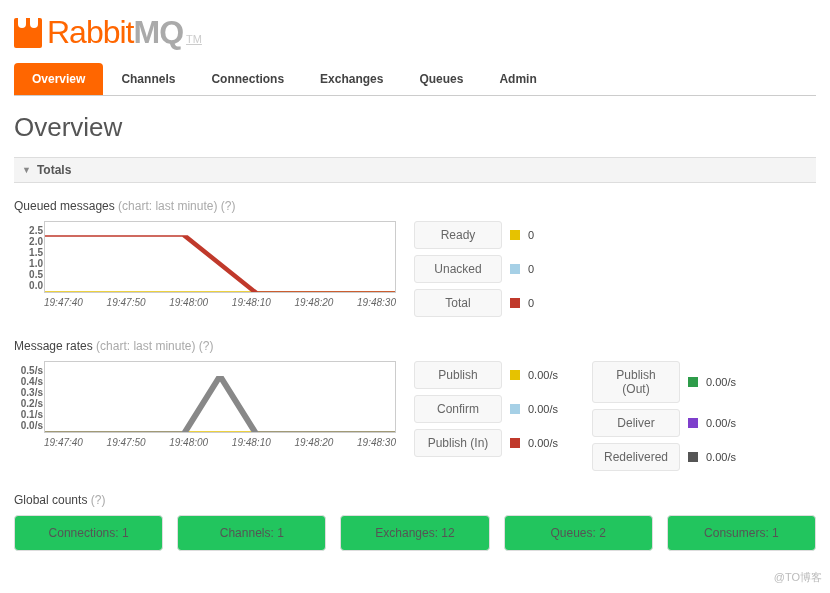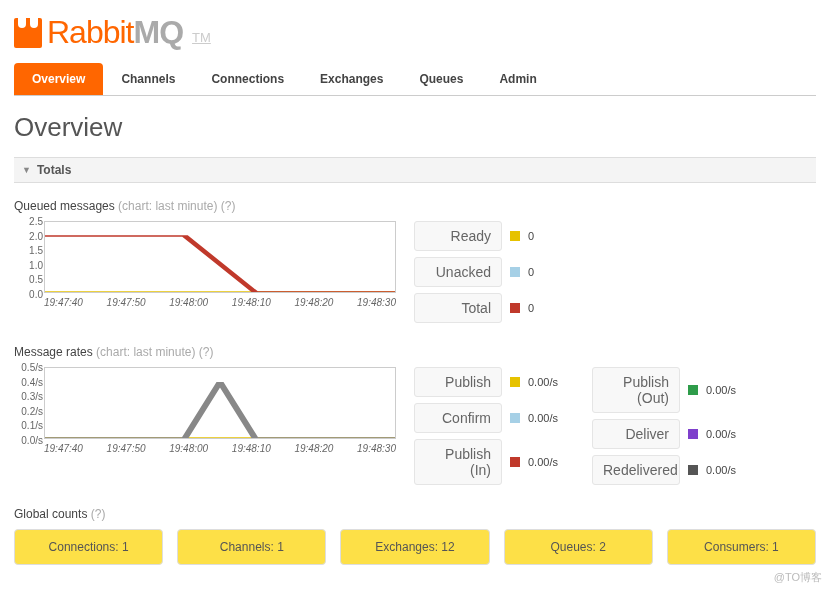--- a/index.html
+++ b/index.html
@@ -5,49 +5,49 @@
   * { box-sizing: border-box; }
   body { margin: 0; font-family: Verdana, Arial, sans-serif; font-size: 12px; color: #444; background: #fff; padding: 14px; }
   .logo { display: flex; align-items: center; margin-bottom: 12px; }
   .logo-icon { width: 28px; height: 30px; background: #f60; margin-right: 5px; position: relative; border-radius: 2px; }
   .logo-icon::before, .logo-icon::after { content: ''; position: absolute; background: #fff; width: 8px; height: 10px; top: 0; border-radius: 0 0 4px 4px; }
   .logo-icon::before { left: 4px; }
   .logo-icon::after { left: 16px; }
   .logo-text { font-size: 32px; font-weight: 400; letter-spacing: -1px; }
   .logo-text .r { color: #f60; }
   .logo-text .mq { color: #aaa; font-weight: bold; }
-  .logo-tm { color: #ccc; font-size: 13px; margin-left: 9px; align-self: flex-end; margin-bottom: 6px; text-decoration: underline; }
+  .logo-tm { color: #ccc; font-size: 11px; margin-left: 3px; align-self: flex-end; margin-bottom: 6px; text-decoration: underline; }
 
   .tabs { display: flex; border-bottom: 1px solid #ccc; margin-bottom: 16px; }
   .tab { padding: 9px 18px; font-weight: bold; color: #444; cursor: pointer; font-size: 12px; }
   .tab.active { background: #f60; color: #fff; border-radius: 4px 4px 0 0; }
 
   h1 { font-size: 26px; font-weight: normal; color: #555; margin: 0 0 14px 0; }
 
   .section-hdr { background: #f4f4f4; border-top: 1px solid #ddd; border-bottom: 1px solid #ddd; padding: 5px 8px; font-size: 12px; font-weight: bold; color: #555; display: flex; align-items: center; cursor: pointer; margin-bottom: 14px; }
   .section-hdr .arrow { margin-right: 6px; color: #888; font-size: 9px; }
 
   .sub-title { font-size: 12px; color: #444; margin: 16px 0 8px 0; }
   .sub-title .fade { color: #aaa; }
 
   .chart-row { display: flex; align-items: flex-start; gap: 18px; margin-bottom: 22px; }
   .chart { width: 382px; flex: 0 0 auto; }
   .chart-box { border: 1px solid #ccc; height: 72px; position: relative; background: #fff; }
-  .chart-ylabels { position: absolute; left: -28px; top: -6px; height: 84px; display: flex; flex-direction: column; justify-content: space-between; font-size: 10px; color: #666; text-align: right; width: 26px; }
+  .chart-ylabels { position: absolute; left: -28px; top: -6px; height: 84px; display: flex; flex-direction: column; justify-content: center; font-size: 10px; color: #666; text-align: right; width: 26px; font-weight: bold; }
   .chart-xlabels { display: flex; justify-content: space-between; font-size: 10px; color: #666; margin-top: 4px; font-style: italic; }
   .chart-wrap { margin-left: 30px; }
 
   .legend-group { display: flex; flex-direction: column; gap: 6px; flex: 0 0 auto; }
   .legend-row { display: flex; align-items: center; gap: 8px; }
-  .legend-label { width: 88px; background: #f8f8f8; border: 1px solid #e5e5e5; border-radius: 3px; padding: 6px 10px; text-align: right; font-size: 14px; color: #666; cursor: pointer; }
+  .legend-label { width: 88px; background: #f8f8f8; border: 1px solid #e5e5e5; border-radius: 3px; padding: 6px 10px; text-align: center; font-size: 12px; color: #666; cursor: pointer; }
   .swatch { width: 10px; height: 10px; display: inline-block; }
   .legend-val { font-size: 11px; color: #444; min-width: 46px; }
 
   .global-row { display: flex; gap: 14px; margin-top: 8px; }
-  .global-btn { flex: 1; background: #fde047; border: 1px solid #ddd; border-radius: 4px; padding: 10px; text-align: center; font-size: 12px; color: #555; cursor: pointer; }
+  .global-btn { flex: 1; background: #22c55e; border: 1px solid #ddd; border-radius: 4px; padding: 10px; text-align: center; font-size: 12px; color: #555; cursor: pointer; }
 
   .watermark { position: fixed; right: 8px; bottom: 8px; font-size: 11px; color: #bbb; }
   svg { position: absolute; inset: 0; width: 100%; height: 100%; }
 </style>
 </head>
 <body>
 
 <div class="logo">
   <div class="logo-icon"></div>
   <span class="logo-text">

